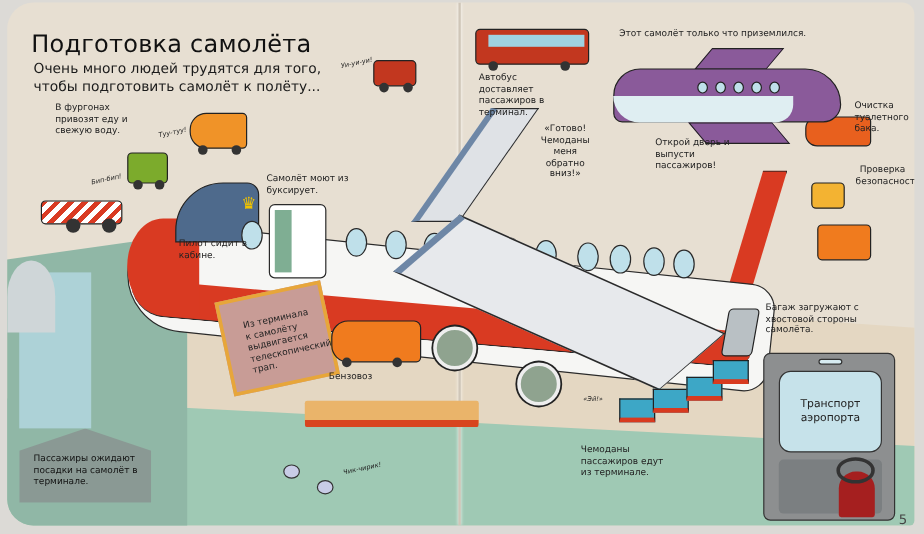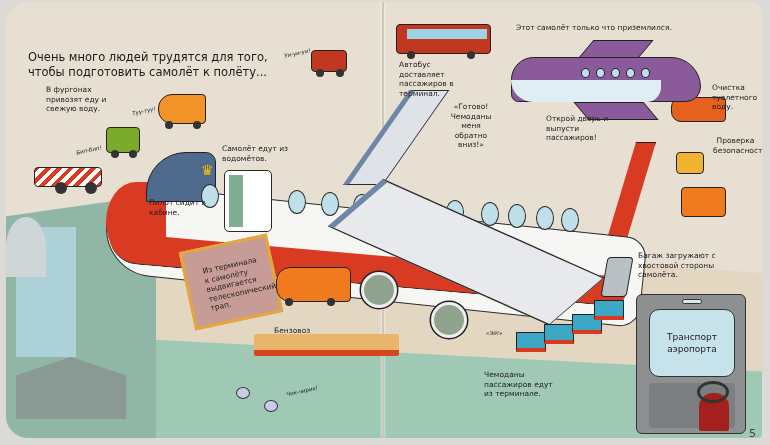--- a/index.html
+++ b/index.html
@@ -74,20 +74,21 @@
 
 <div class="page">
   <div class="shadow-ground"></div>
   <div class="ground-light"></div>
   <div class="terminal-floor"></div>
   <div class="terminal-left"></div>
   <div class="terminal-glass"></div>
   <div class="terminal-tower"></div>
   <div class="spine"></div>
 
+  <h1>Подготовка самолёта</h1>
   <p class="intro">Очень много людей трудятся для того, чтобы подготовить самолёт к полёту...</p>
 
   <div class="vehicle bus">
       <div class="glass"></div>
       <span class="wheel" style="left:10px;top:26px"></span>
       <span class="wheel" style="left:70px;top:26px"></span>
     </div>
   <div class="vehicle van-red">
       <span class="wheel" style="left:4px;top:18px"></span>
       <span class="wheel" style="left:24px;top:18px"></span>
@@ -154,31 +155,32 @@
   <div class="baggage" style="left:566px;top:312px"></div>
   <div class="baggage" style="left:588px;top:298px"></div>
 
   <div class="pigeon" style="left:230px;top:385px"></div>
   <div class="pigeon" style="left:258px;top:398px"></div>
 
   <div class="tab-left"></div>
 
   <p class="lbl" style="left:40px;top:83px;width:80px">В фургонах привозят еду и свежую воду.</p>
   <p class="lbl" style="left:143px;top:196px;width:60px">Пилот сидит в кабине.</p>
-  <p class="lbl" style="left:216px;top:142px;width:75px">Самолёт едут из водомётов.</p>
+  <p class="lbl" style="left:216px;top:142px;width:75px">Самолёт моют из буксирует.</p>
   <p class="lbl" style="left:510px;top:21px;width:200px">Этот самолёт только что приземлился.</p>
   <p class="lbl" style="left:393px;top:58px;width:70px">Автобус доставляет пассажиров в терминал.</p>
-  <p class="lbl" style="left:706px;top:81px;width:50px">Очистка туалетного воду.</p>
+  <p class="lbl" style="left:706px;top:81px;width:50px">Очистка туалетного бака.</p>
   <p class="lbl" style="left:440px;top:100px;width:50px;text-align:center">«Готово! Чемоданы меня обратно вниз!»</p>
   <p class="lbl" style="left:540px;top:112px;width:65px">Открой дверь и выпусти пассажиров!</p>
   <p class="lbl" style="left:707px;top:134px;width:45px;text-align:center">Проверка безопасности!</p>
   <p class="lbl" style="left:632px;top:249px;width:85px">Багаж загружают с хвостовой стороны самолёта.</p>
   <p class="lbl" style="left:200px;top:258px;width:60px;transform:rotate(-12deg)">Из терминала к самолёту выдвигается телескопический трап.</p>
-  <p class="lbl" style="left:268px;top:324px">Бензовоз</p>
+  <p class="lbl" style="left:268px;top:307px">Бензовоз</p>
   <p class="lbl" style="left:478px;top:368px;width:75px">Чемоданы пассажиров едут из терминале.</p>
+  <p class="lbl" style="left:22px;top:375px;width:90px;color:#111">Пассажиры ожидают посадки на самолёт в терминале.</p>
 
   <span class="sfx" style="left:278px;top:48px">Уи-уи-уи!</span>
   <span class="sfx" style="left:126px;top:106px">Туу-туу!</span>
   <span class="sfx" style="left:70px;top:145px">Бип-бип!</span>
   <span class="sfx" style="left:480px;top:328px;transform:none">«Эй!»</span>
   <span class="sfx" style="left:280px;top:386px">Чик-чирик!</span>
 
   <div class="flap">
     <div class="flap-handle"></div>
     <div class="flap-screen">

